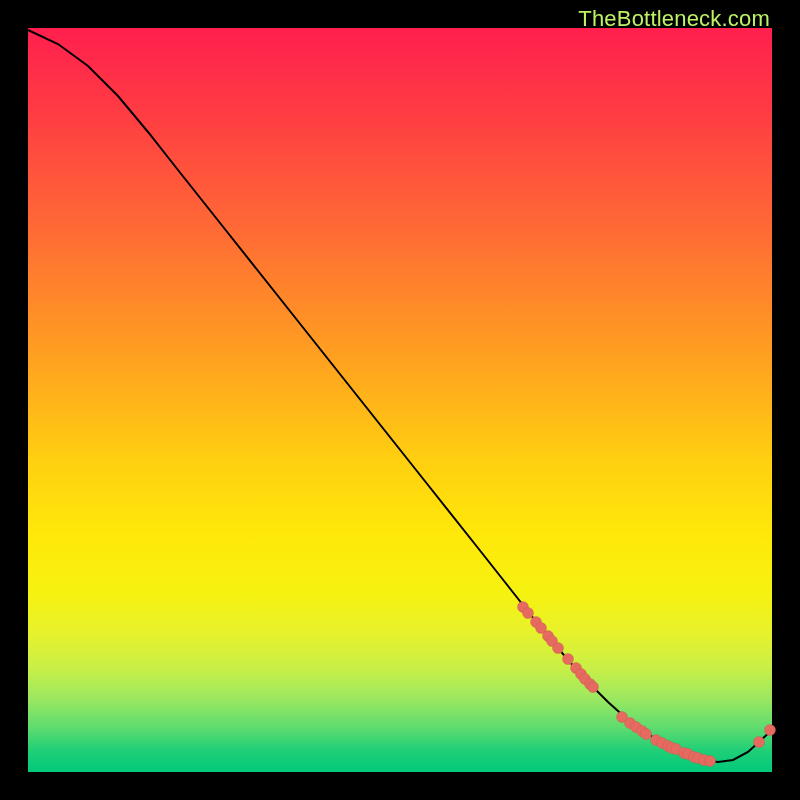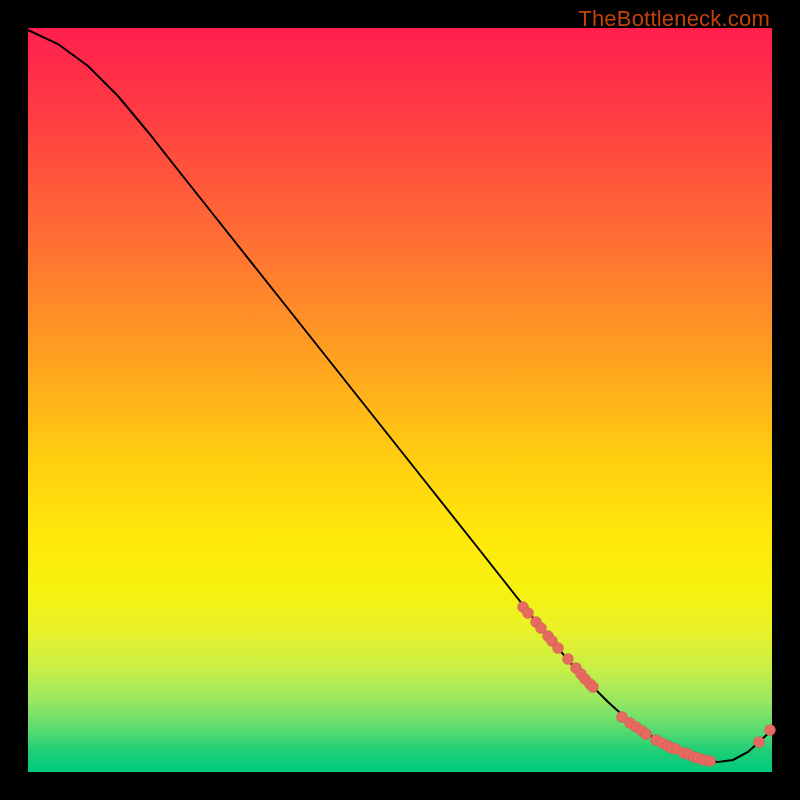--- a/index.html
+++ b/index.html
@@ -36,21 +36,21 @@
       #9de85f 90%,
       #5fdc6f 94%,
       #22cf77 97%,
       #00c97b 100%
     );
   }
   .watermark {
     position: absolute;
     top: 6px;
     right: 30px;
-    color: #c2410c;
+    color: #bef264;
     font-size: 22px;
     letter-spacing: 0.2px;
   }
   svg.overlay {
     position: absolute;
     left: 28px;
     top: 28px;
     width: 744px;
     height: 744px;
     overflow: visible;

